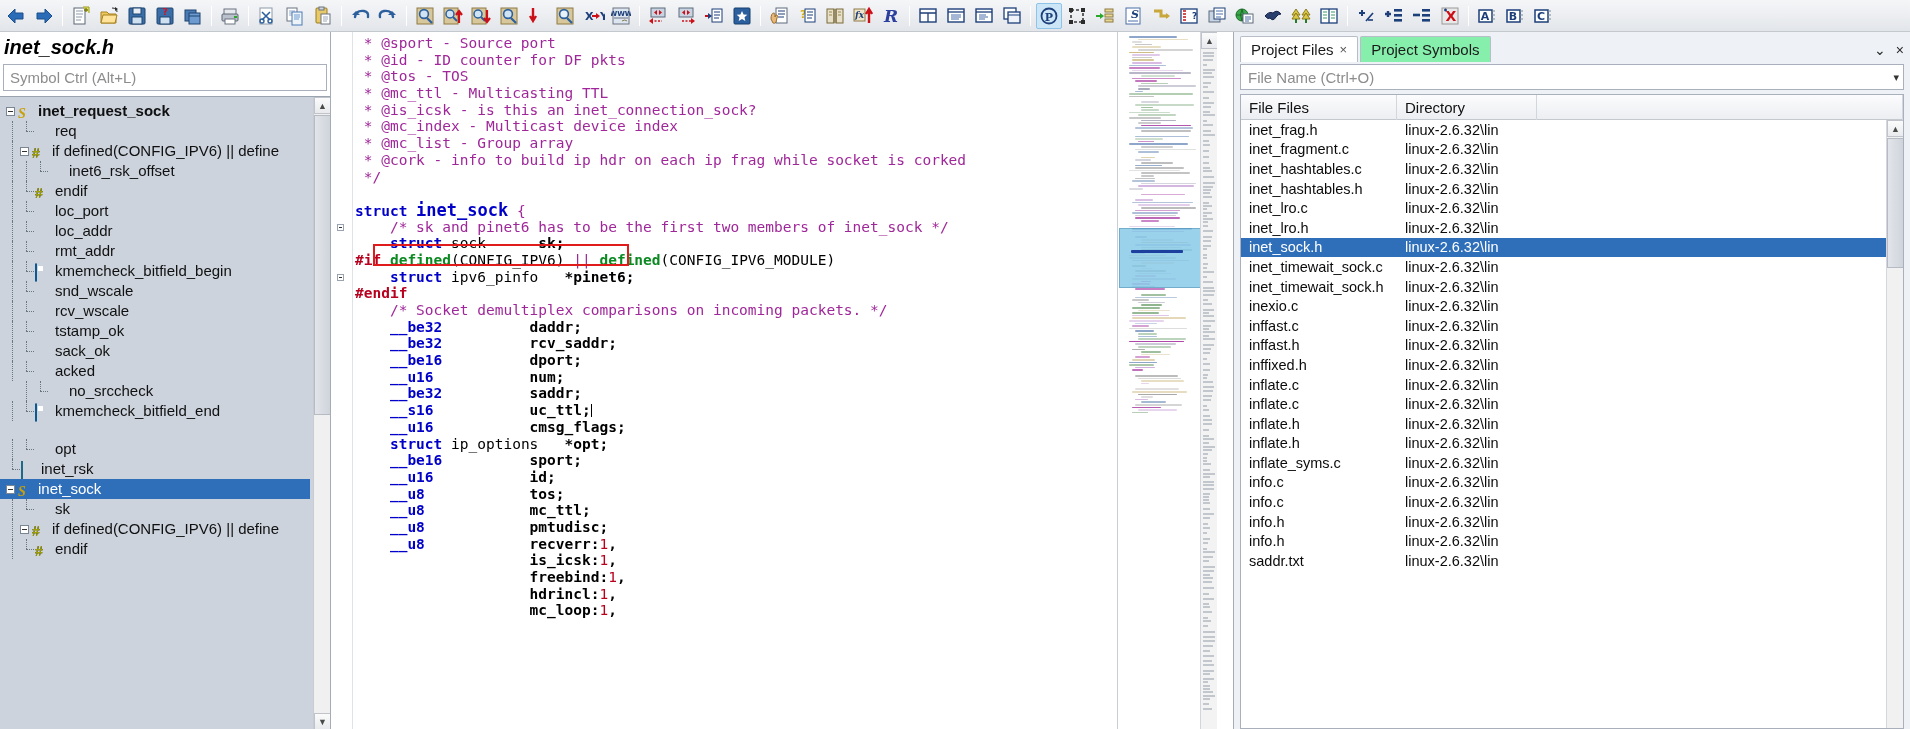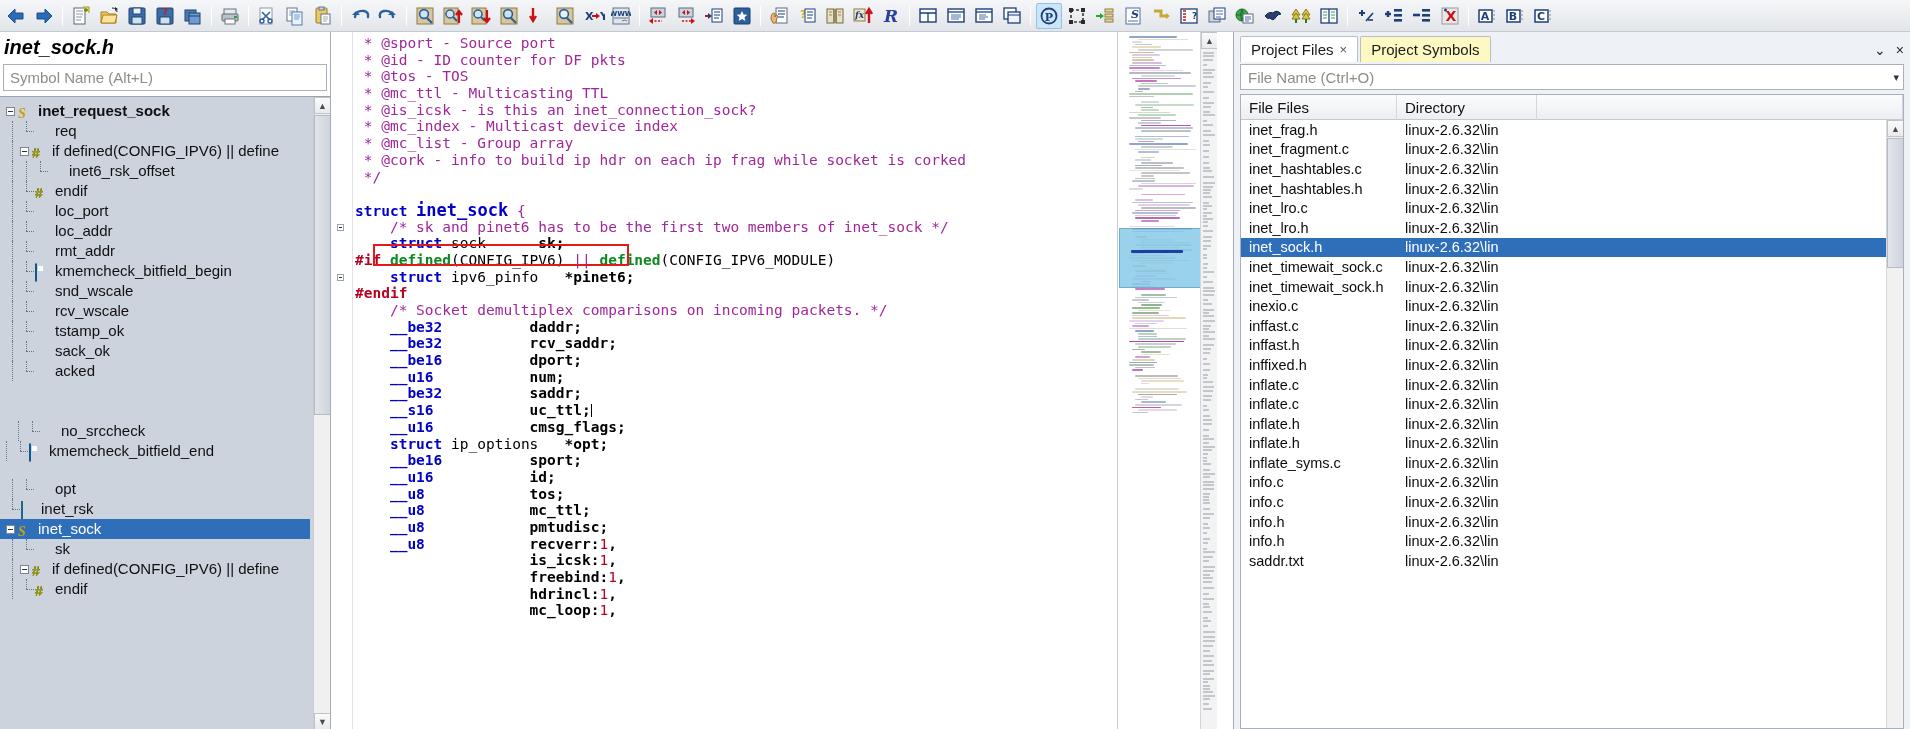--- a/index.html
+++ b/index.html
@@ -213,21 +213,21 @@
     position:absolute; left:1233px; top:32px; width:677px; height:697px;
     background:#eef1f5; border-left:1px solid #a6acb5;
   }
   #rp-tabs {
     height:30px; display:flex; align-items:flex-end; padding-left:6px;
     background:#eef1f5; position:relative;
   }
   .rp-tab {
     height:26px; line-height:26px; padding:0 10px;
     font-size:15px; color:#1a1a1a;
-    background:#fef9c3; border:1px solid #b8bec7; border-bottom:none;
+    background:#86efac; border:1px solid #b8bec7; border-bottom:none;
     margin-right:2px; display:flex; align-items:center; gap:6px;
     border-radius:2px 2px 0 0;
   }
   .rp-tab.sel { background:#ffffff; font-weight:normal; }
   .tab-x { font-size:13px; color:#555; }
   #rp-tab-tools {
     position:absolute; right:6px; bottom:4px; display:flex; gap:10px; align-items:center;
   }
   .rp-tool { font-size:14px; color:#2b2b2b; }
   #rp-filter {
@@ -659,21 +659,21 @@
           <rect x="2" y="4" width="13" height="12" fill="#fff" stroke="#1d3f7a" stroke-width="1.5"></rect>
           <text x="8" y="14" font-size="11" fill="#1d3f7a" text-anchor="middle" font-family="DejaVu Sans" font-weight="bold">C</text>
           <path d="M15 5h3M15 9h3M15 13h3" stroke="#7a8a9a"></path>
         </svg>
       </div>
     </div>
 
   <div id="leftpanel">
     <div id="left-title">inet_sock.h</div>
     <div id="symbol-search">
-      <span class="ph">Symbol Name (Alt+L)</span>
+      <span class="ph">Symbol Ctrl (Alt+L)</span>
     </div>
     <div id="tree-wrap">
       <div id="tree">
           <div class="tnode bold" style="padding-left: 6px;">
             <span class="tbox"></span>
             <span class="ticon"><span class="ic-struct">S</span></span>
             <span class="tlabel">inet_request_sock</span>
           </div>
           <div class="tnode" style="padding-left: 6px;">
             <span class="tw line"></span>
@@ -747,27 +747,27 @@
             <span class="tw elbow"></span>
             <span class="ticon"><span class="ic-diamond"></span></span>
             <span class="tlabel">sack_ok</span>
           </div>
           <div class="tnode" style="padding-left: 6px;">
             <span class="tw line"></span>
             <span class="tw elbow"></span>
             <span class="ticon"><span class="ic-diamond"></span></span>
             <span class="tlabel">acked</span>
           </div>
-          <div class="tnode" style="padding-left: 12px; margin-top: 40px;">
+          <div class="tnode" style="padding-left: 20px;">
             <span class="tw line"></span>
             <span class="tw elbow"></span>
             <span class="ticon"><span class="ic-diamond"></span></span>
             <span class="tlabel">no_srccheck</span>
           </div>
-          <div class="tnode" style="">
+          <div class="tnode" style="padding-left: 6px;">
             <span class="tw line"></span>
             <span class="tw elbow"></span>
             <span class="ticon"><span class="ic-macro"></span></span>
             <span class="tlabel">kmemcheck_bitfield_end</span>
           </div>
           <div class="tnode" style="padding-left: 6px; margin-top: 18px;">
             <span class="tw line"></span>
             <span class="tw elbow"></span>
             <span class="ticon"><span class="ic-diamond"></span></span>
             <span class="tlabel">opt</span>

